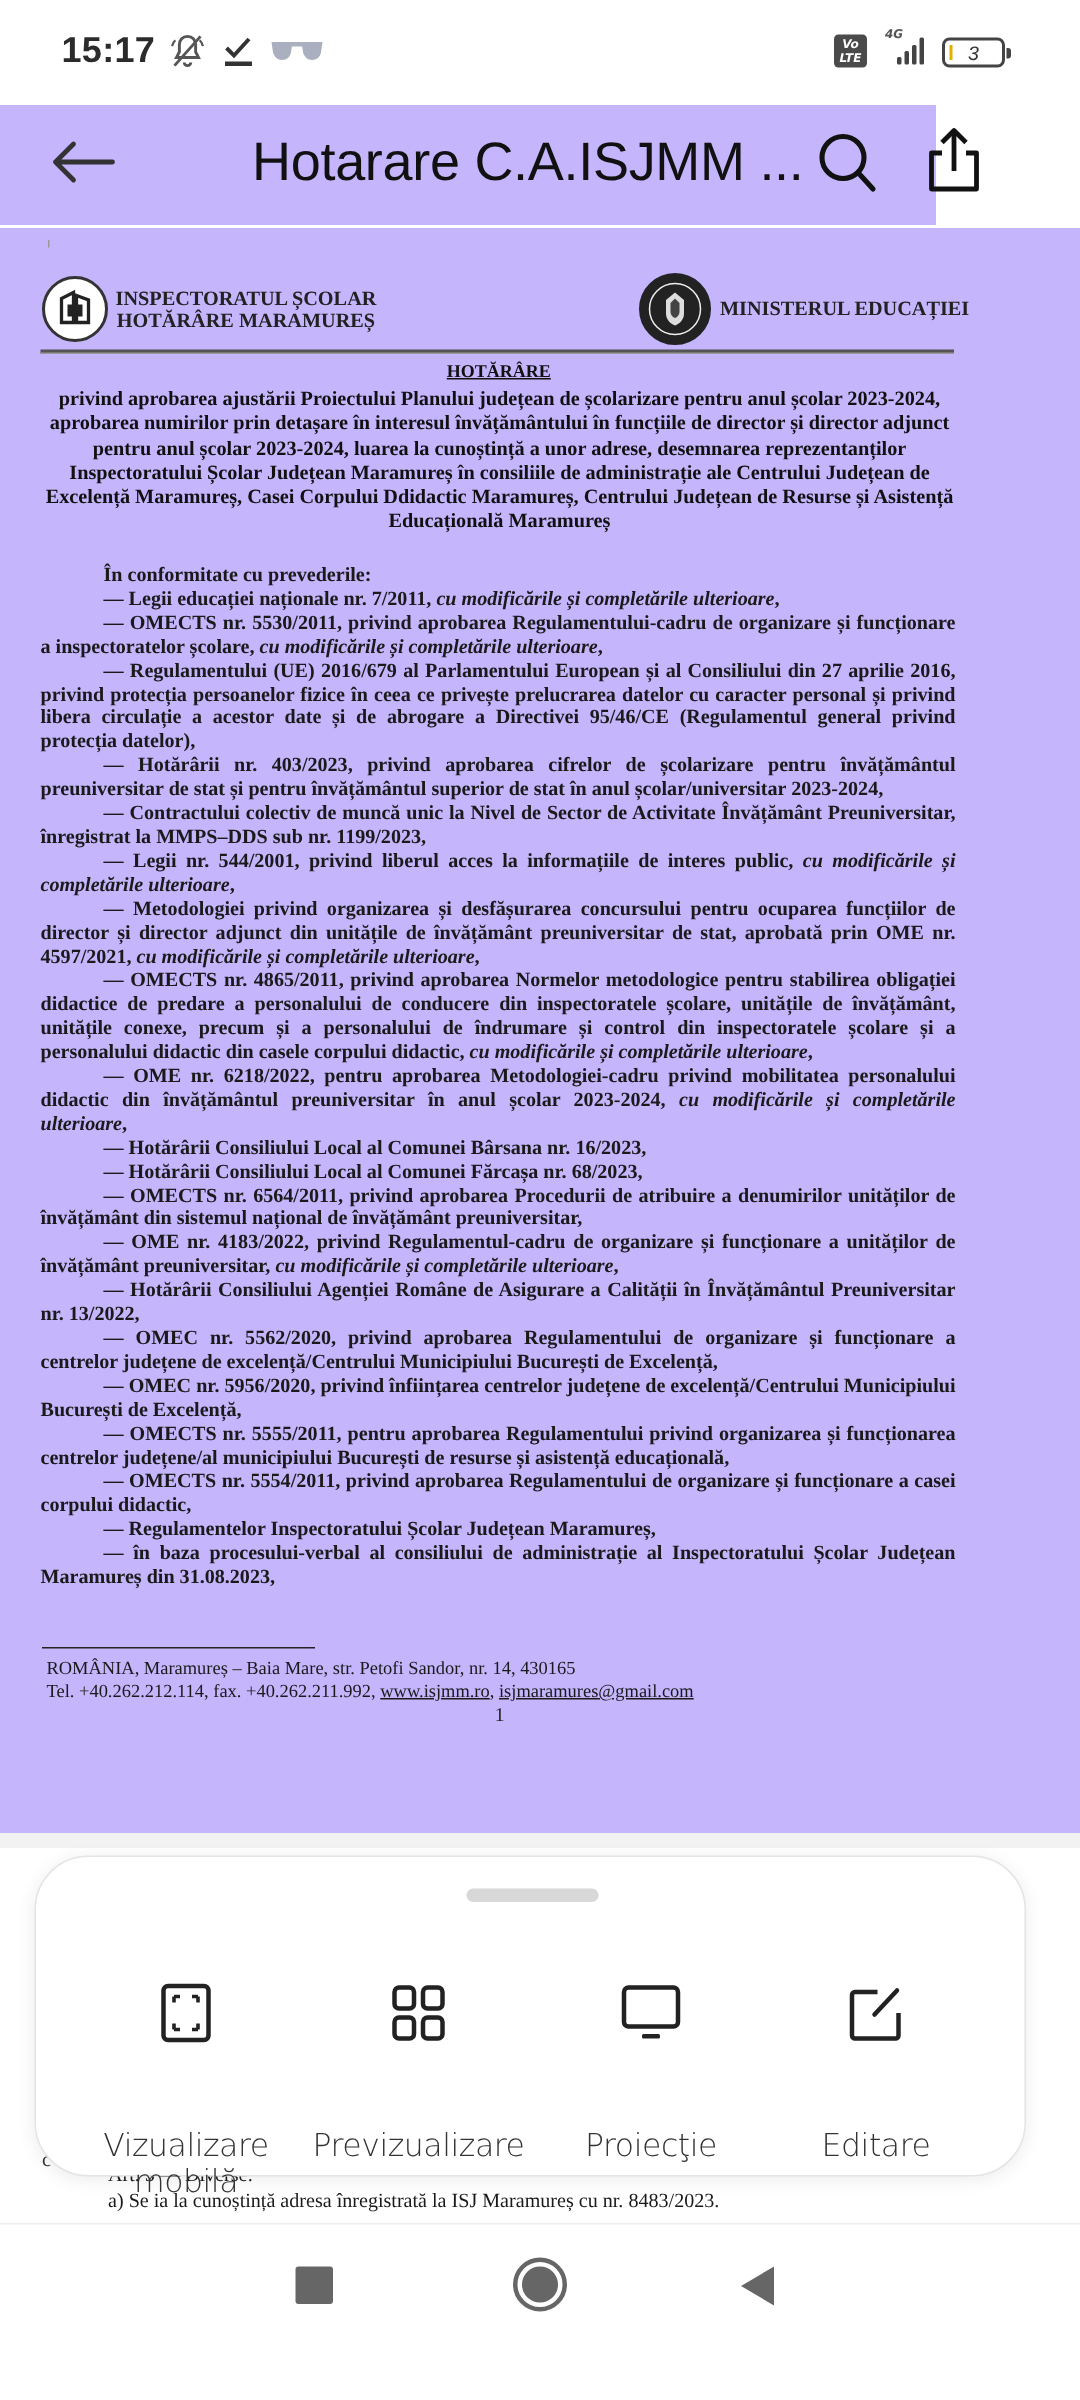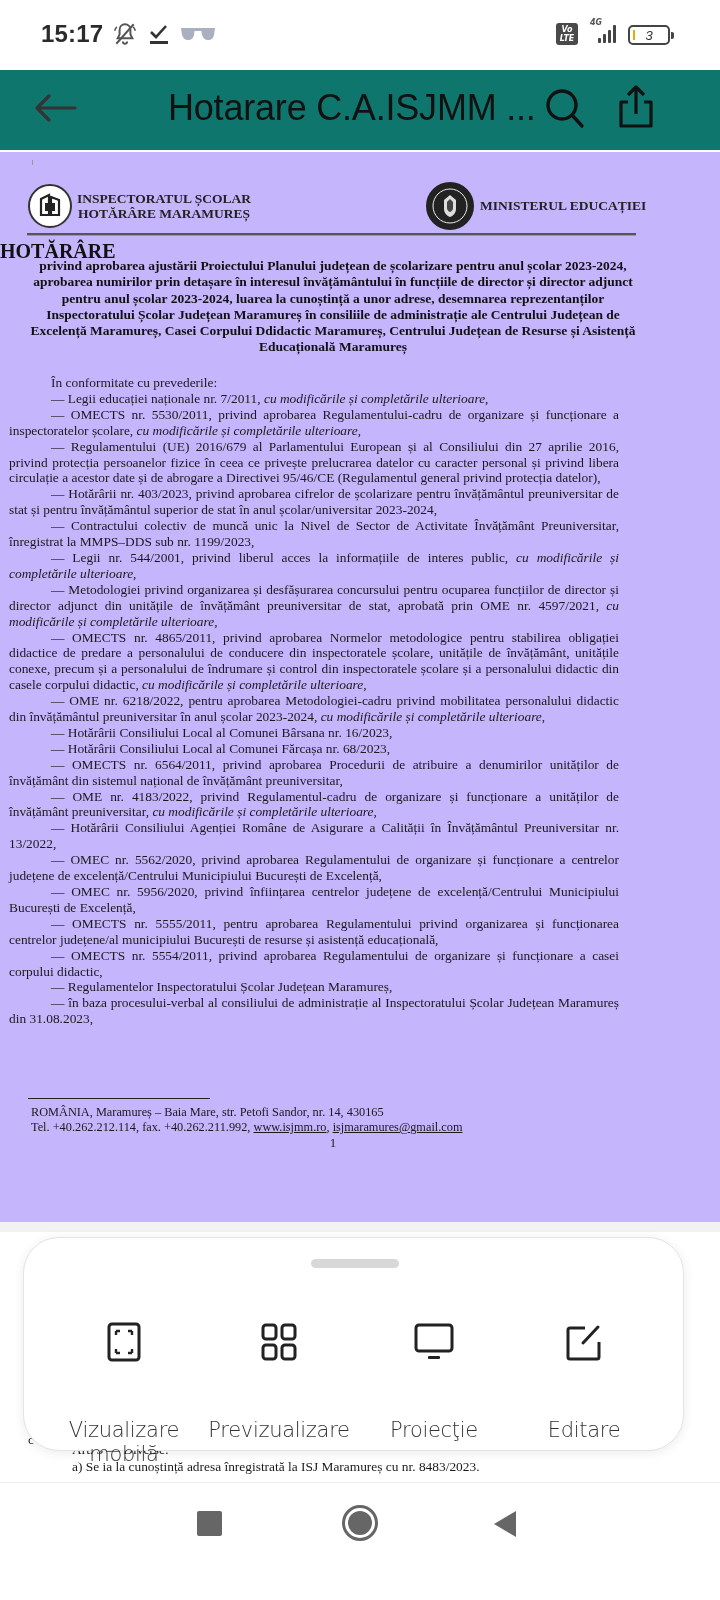--- a/index.html
+++ b/index.html
@@ -13,43 +13,43 @@
   .status-right { position: absolute; right: 50px; top: 21px; display: flex; align-items: flex-end; gap: 8px; font-style: italic; }
   .volte { width: 22px; height: 22px; background: #4a4a4a; color: #fff; border-radius: 3px; font-size: 8px; font-weight: bold; line-height: 9px; text-align: center; padding-top: 2px; font-family: "DejaVu Sans", sans-serif; }
   .signal { position: relative; width: 34px; height: 24px; }
   .signal .net { position: absolute; left: 4px; top: -3px; font-size: 8px; font-weight: bold; color: #555; font-family: "DejaVu Sans", sans-serif; }
   .signal .bar { position: absolute; bottom: 2px; width: 3px; background: #444; border-radius: 1px; }
   .battery { position: relative; width: 42px; height: 20px; border: 2px solid #444; border-radius: 5px; display: flex; align-items: center; justify-content: center; font-size: 13px; color: #333; }
   .battery::after { content: ""; position: absolute; right: -6px; top: 5px; width: 3px; height: 7px; background: #444; border-radius: 0 2px 2px 0; }
   .battery .lvl { position: absolute; left: 3px; top: 3px; width: 2px; height: 10px; background: #e2b100; }
 
   
-  .app-bar { position: absolute; top: 70px; left: 0; width: 720px; height: 80px; background: #0f766e; }
+  .app-bar { position: absolute; top: 70px; left: 0; width: 624px; height: 80px; background: #c4b5fd; }
   .back-btn { position: absolute; left: 32px; top: 18px; width: 46px; height: 40px; display: flex; align-items: center; justify-content: center; }
   .doc-title { position: absolute; left: 168px; top: 17px; font-size: 36px; color: #111; white-space: nowrap; letter-spacing: -0.2px; }
   .search-btn { position: absolute; left: 543px; top: 16px; width: 44px; height: 44px; }
   .share-btn { position: absolute; left: 616px; top: 14px; width: 44px; height: 48px; }
 
   
   .doc-page { position: absolute; top: 152px; left: 0; width: 720px; height: 1075px; background: #c4b5fd; font-family: "Liberation Serif", serif; color: #1a1a1a; }
   .doc-bottom-strip { position: absolute; top: 1222px; left: 0; width: 720px; height: 10px; background: #f2f2f2; }
   .tick { position: absolute; left: 32px; top: 8px; width: 1px; height: 5px; background: #999; }
 
   .hdr-left { position: absolute; left: 28px; top: 32px; display: flex; align-items: center; }
   .hdr-right { position: absolute; left: 426px; top: 30px; display: flex; align-items: center; }
   .logo-circle { width: 44px; height: 44px; border-radius: 50%; border: 2px solid #333; display: flex; align-items: center; justify-content: center; background: #fff; }
   .logo-circle.gov { width: 48px; height: 48px; background: #222; border: 2px solid #222; }
   .org-name { font-weight: bold; font-size: 13.5px; line-height: 15px; text-align: center; margin-left: 5px; color: #222; }
   .ministry-name { font-weight: bold; font-size: 13.5px; margin-left: 6px; color: #222; }
   .hdr-rule { position: absolute; left: 27px; top: 81px; width: 609px; height: 3px; background: #555; border-bottom: 1px solid #999; }
 
-  .decision-title { position: absolute; left: 0; width: 665px; top: 88px; font-weight: bold; font-size: 20px; color: #111; }
+  .decision-title { position: absolute; left: 0; width: 665px; top: 88px; text-align: center; font-weight: bold; font-size: 12px; color: #111; text-decoration: underline; }
   .decision-subtitle { position: absolute; left: 28px; width: 610px; top: 106px; text-align: center; font-weight: bold; font-size: 13.5px; line-height: 16.3px; color: #111; }
 
-  .body-text { position: absolute; left: 9px; top: 223px; width: 610px; font-size: 13.4px; line-height: 15.9px; text-align: justify; color: #1a1a1a; }
+  .body-text { position: absolute; left: 27px; top: 223px; width: 610px; font-size: 13.4px; line-height: 15.9px; text-align: justify; color: #1a1a1a; font-weight: bold; }
   .body-text p { text-indent: 42px; }
   .body-text p.intro { text-indent: 42px; margin-bottom: 0; }
   .body-text em { font-style: italic; }
 
   .footnote-rule { position: absolute; left: 28px; top: 946px; width: 182px; height: 1px; background: #222; }
   .footer-address { position: absolute; left: 31px; top: 953px; font-size: 12.3px; line-height: 15px; color: #1a1a1a; }
   .footer-address .link { text-decoration: underline; }
   .page-number { position: absolute; left: 0; width: 666px; text-align: center; top: 983px; font-size: 13px; color: #222; }
 
   

